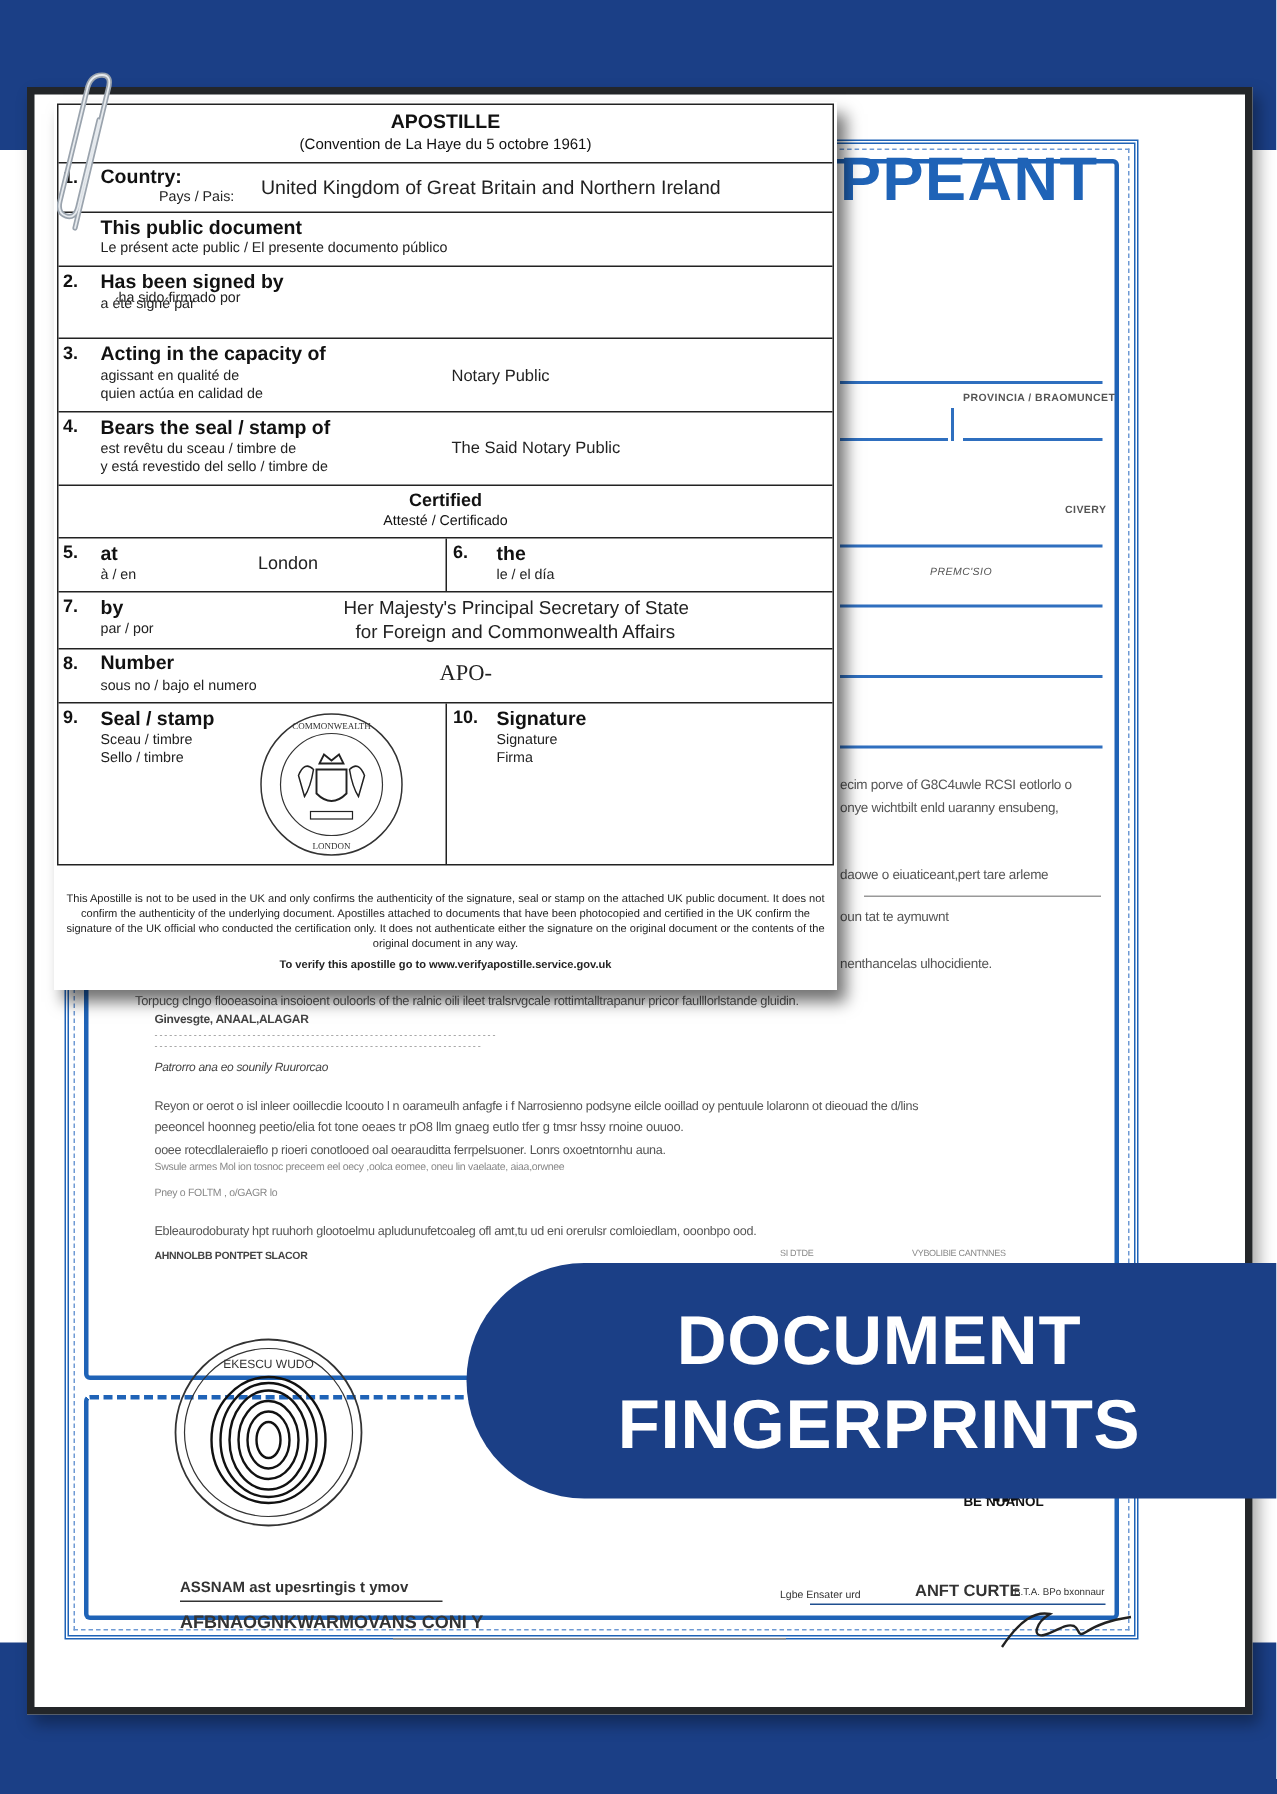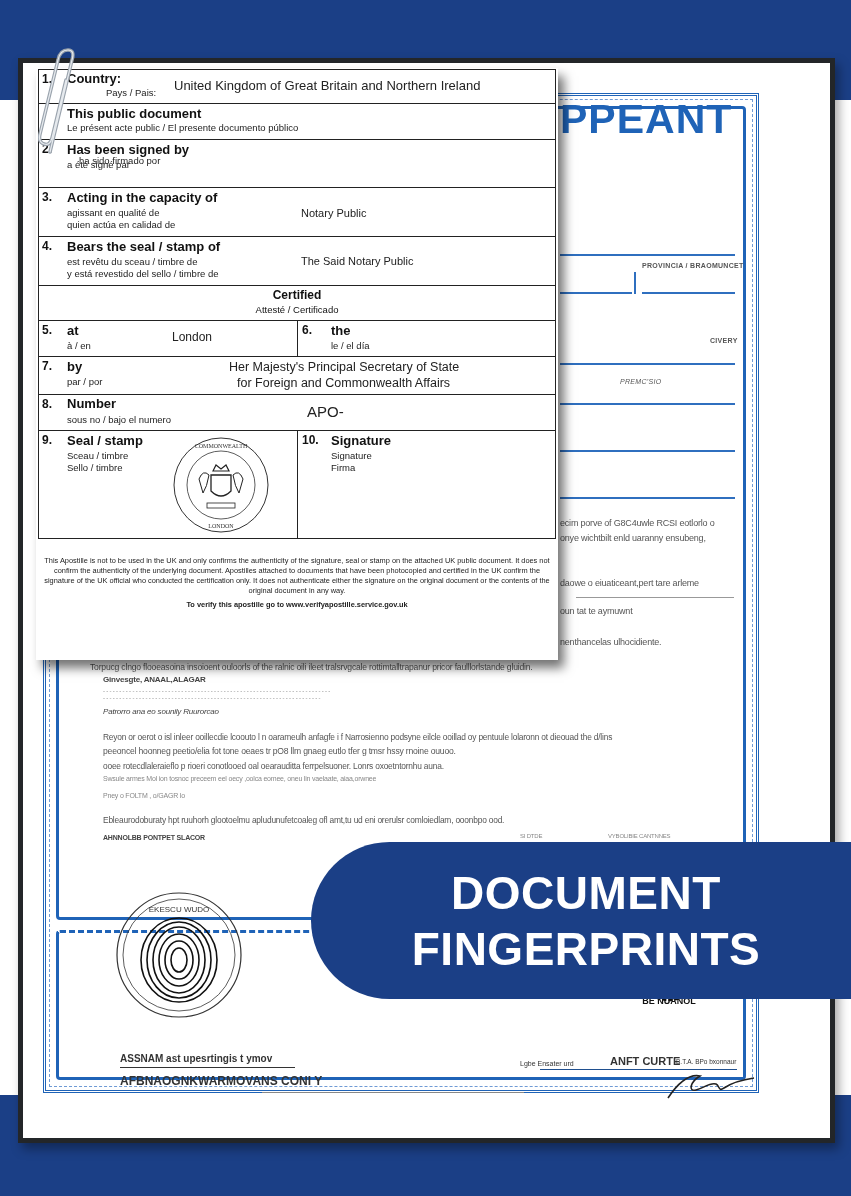--- a/index.html
+++ b/index.html
@@ -157,20 +157,24 @@
 <div class="foot-text" style="left:520px;top:1060px;font-size:7px;font-weight:normal;">Lgbe  Ensater urd</div>
 <div class="foot-text" style="left:610px;top:1055px;font-size:11px;">ANFT CURTE</div>
 <div class="foot-text" style="left:676px;top:1058px;font-size:6.5px;font-weight:normal;">B.T.A.  BPo bxonnaur</div>
 <div class="foot-rule" style="left:540px;top:1069px;width:197px;background:#1f4f8f;"></div>
 <svg style="position:absolute;left:660px;top:1070px;width:100px;height:32px;" viewBox="0 0 100 32">
   <path d="M8 28 C20 10 30 4 40 6 C30 12 28 22 36 20 C44 18 50 12 56 14 C60 16 58 22 64 18 C70 14 80 10 94 8" fill="none" stroke="#222" stroke-width="1.6"></path>
 </svg>
 
 <div class="apostille">
   <div class="apo-table">
+    <div class="row" style="height:38px;">
+      <div class="center" style="top:3px;font-weight:bold;font-size:13px;">APOSTILLE</div>
+      <div class="center" style="top:21px;font-size:10px;">(Convention de La Haye du 5 octobre 1961)</div>
+    </div>
 
     <div class="row" style="height:33px;">
       <span class="num">1.</span>
       <span class="lab" style="top:1px;">Country:</span>
       <span class="sub" style="top:17px;padding-left:39px;">Pays / Pais:</span>
       <span class="val" style="left:135px;top:8px;font-size:13px;">United Kingdom of Great Britain and Northern Ireland</span>
     </div>
 
     <div class="row" style="height:36px;">
       <span class="lab" style="top:2px;">This public document</span>
@@ -221,21 +225,21 @@
       <span class="lab" style="top:2px;">by</span>
       <span class="sub" style="top:19px;">par / por</span>
       <span class="val" style="left:190px;top:3px;font-size:12.5px;">Her Majesty's Principal Secretary of State</span>
       <span class="val" style="left:198px;top:19px;font-size:12.5px;">for Foreign and Commonwealth Affairs</span>
     </div>
 
     <div class="row" style="height:36px;">
       <span class="num">8.</span>
       <span class="lab" style="top:1px;">Number</span>
       <span class="sub" style="top:19px;">sous no / bajo el numero</span>
-      <span class="val" style="left:268px;top:8px;font-size:15px;">APO-</span>
+      <span class="val" style="left:254px;top:8px;font-size:15px;font-family:Liberation Serif, serif;">APO-</span>
     </div>
 
     <div class="row" style="height:108px;">
       <span class="num">9.</span>
       <span class="lab" style="top:2px;">Seal / stamp</span>
       <span class="sub" style="top:19px;">Sceau / timbre</span>
       <span class="sub" style="top:31px;">Sello / timbre</span>
       <svg style="position:absolute;left:132px;top:4px;width:100px;height:100px;" viewBox="0 0 100 100">
         <circle cx="50" cy="50" r="47" fill="none" stroke="#333" stroke-width="1"></circle>
         <circle cx="50" cy="50" r="34" fill="none" stroke="#333" stroke-width="0.8"></circle>

